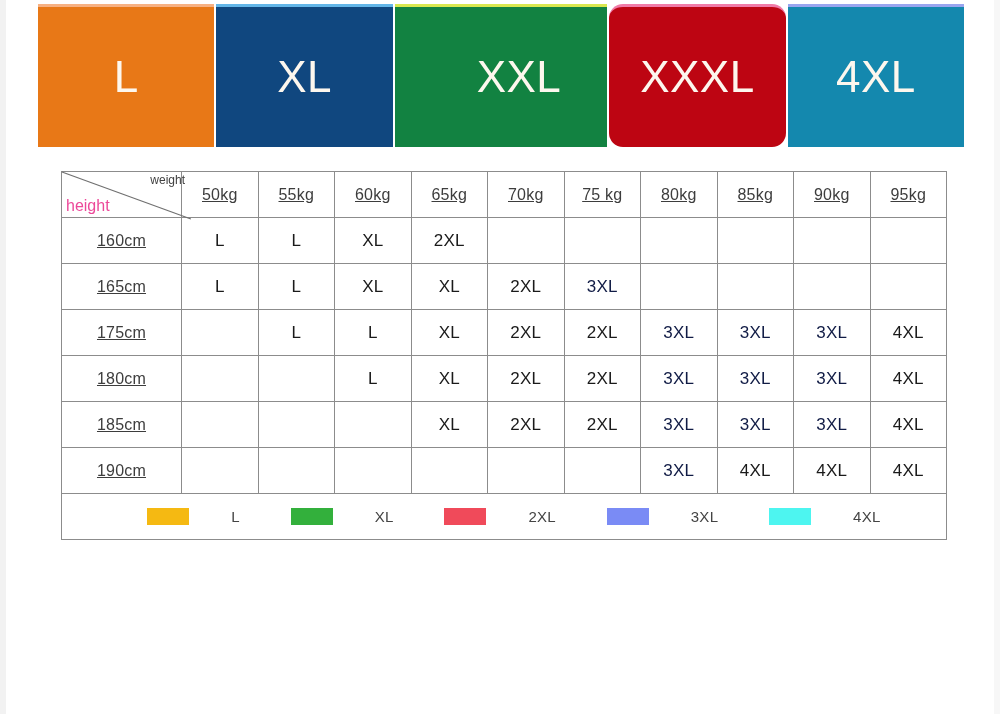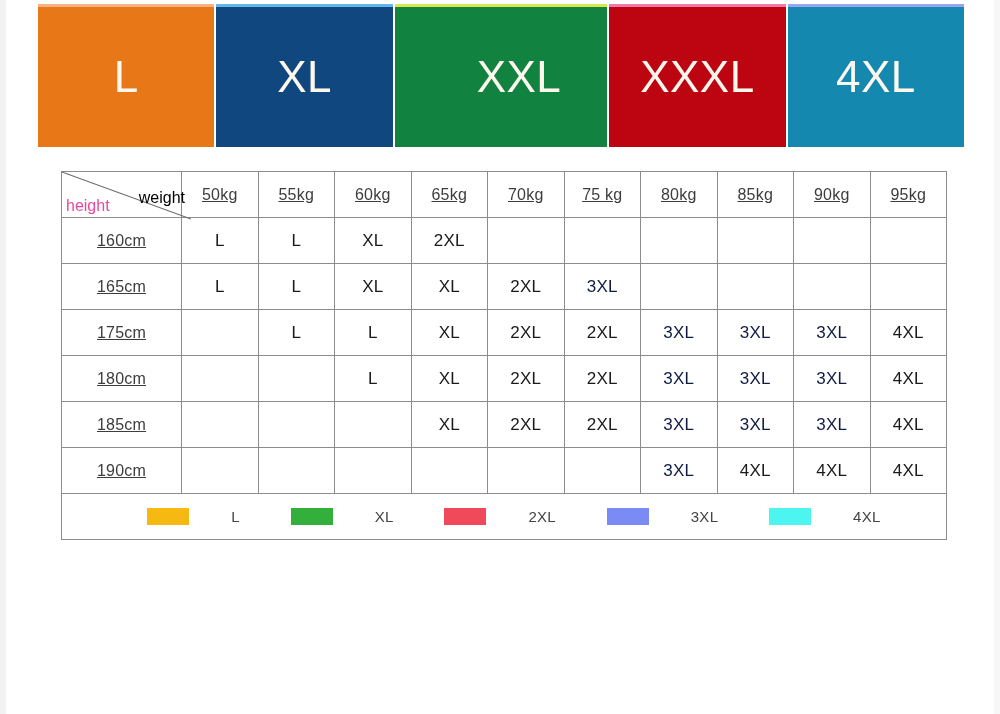--- a/index.html
+++ b/index.html
@@ -44,21 +44,21 @@
     font-size: 44px;
     font-weight: 400;
     letter-spacing: 0.5px;
     line-height: 1;
     box-sizing: border-box;
     border-top: 3px solid rgba(255,255,255,0.25);
   }
   .banner-cell.b0 { border-top-color: #f7b183; }
   .banner-cell.b1 { border-top-color: #63b6e8; }
   .banner-cell.b2 { border-top-color: #d9e84f; padding-left: 36px; }
-  .banner-cell.b3 { border-top-color: #f07ba8; }
+  .banner-cell.b3 { border-top-color: #f07ba8; border-radius: 14px; }
   .banner-cell.b4 { border-top-color: #9aa5ef; }
 
   
   #chart-table {
     position: absolute;
     left: 61px;
     top: 171px;
     width: 886px;
     border-collapse: collapse;
     table-layout: fixed;
@@ -90,23 +90,23 @@
   }
   td.corner .diag {
     position: absolute;
     left: 0; top: 0;
     width: 100%; height: 100%;
     overflow: visible;
   }
   td.corner .lbl-weight {
     position: absolute;
     right: -4px;
-    top: 18px;
-    font-size: 16px;
-    color: #000000;
+    top: 2px;
+    font-size: 12px;
+    color: #404040;
     line-height: 1;
   }
   td.corner .lbl-height {
     position: absolute;
     left: 4px;
     bottom: 3px;
     font-size: 16px;
     color: #ec4899;
     line-height: 1;
   }

